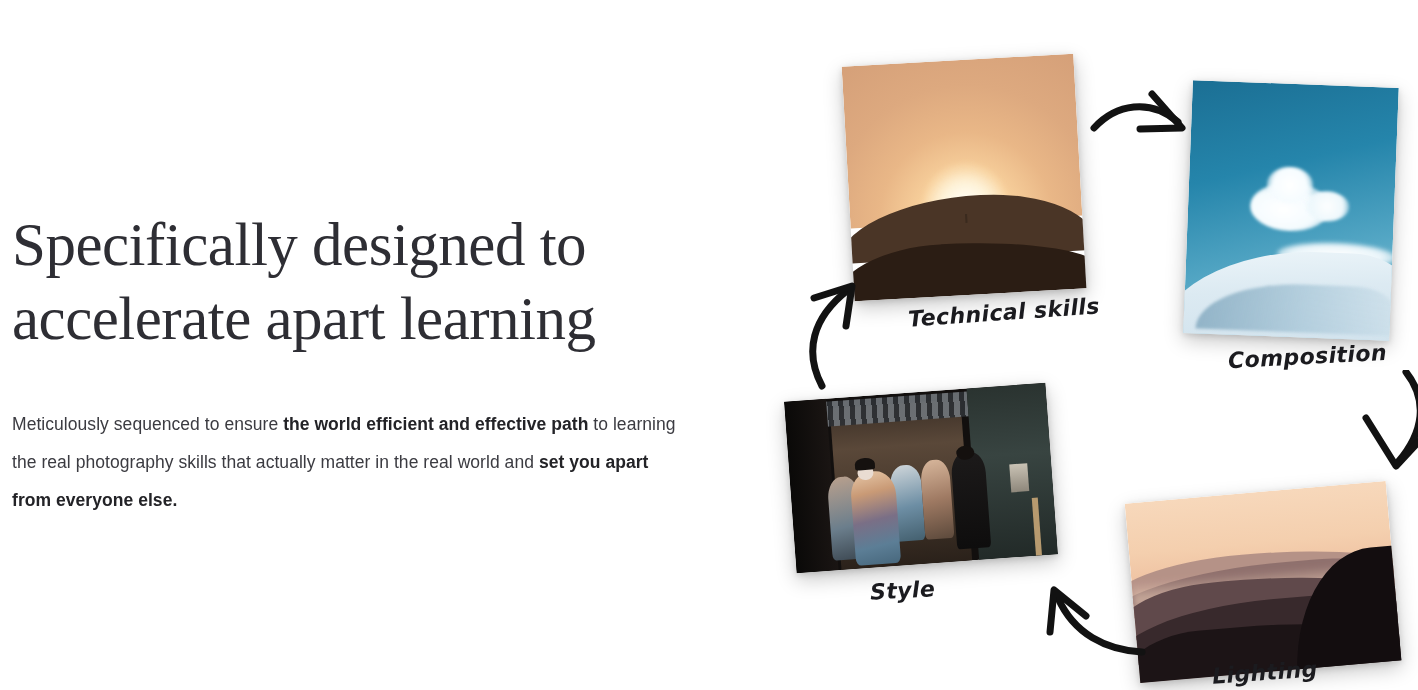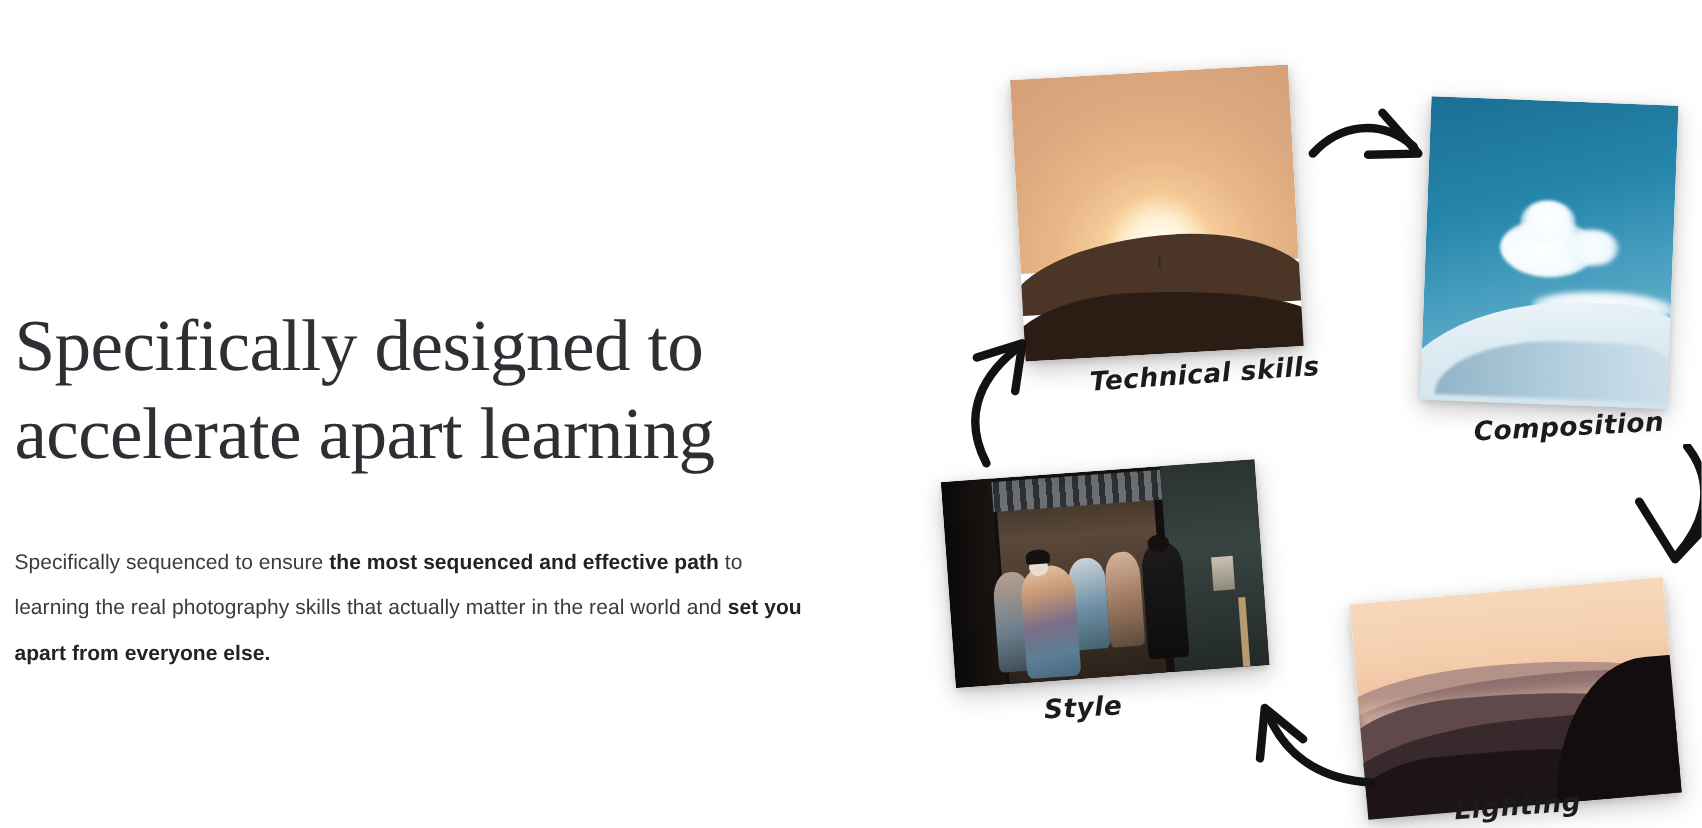--- a/index.html
+++ b/index.html
@@ -15,21 +15,20 @@
   .left-col { position:absolute; left:12px; top:208px; width:700px; }
 
   .headline {
     font-family:"Liberation Serif", serif;
     font-size:61px;
     line-height:1.22;
     letter-spacing:-0.5px;
     color:#2e2e34;
     font-weight:400;
     width:640px;
-    margin-top:44px;
   }
   .headline .ln { display:block; }
 
   .body-copy {
     margin-top:48px;
     width:672px;
     font-family:"Liberation Sans", sans-serif;
     font-size:17.5px;
     line-height:2.18;
     color:#3b3b41;
@@ -224,21 +223,21 @@
 
 <div class="page">
 
   <div class="left-col">
 
     <h1 class="headline">
       <span class="ln">Specifically designed to</span>
       <span class="ln">accelerate apart learning</span>
     </h1>
 
-    <p class="body-copy"><span>Specifically sequenced to ensure </span><b>the most sequenced and effective path</b><span> to learning the real photography skills that actually matter in the real world and </span><b>set you apart from everyone else.</b></p>
+    <p class="body-copy"><span>Meticulously sequenced to ensure </span><b>the world efficient and effective path</b><span> to learning the real photography skills that actually matter in the real world and </span><b>set you apart from everyone else.</b></p>
 
   </div>
 
   <div class="cycle">
 
     <div class="photo-wrap" id="p1-wrap">
       <div class="photo" id="p1">
         <div class="scene">
           <div class="sun-sky"></div>
           <div class="sun-core"></div>

